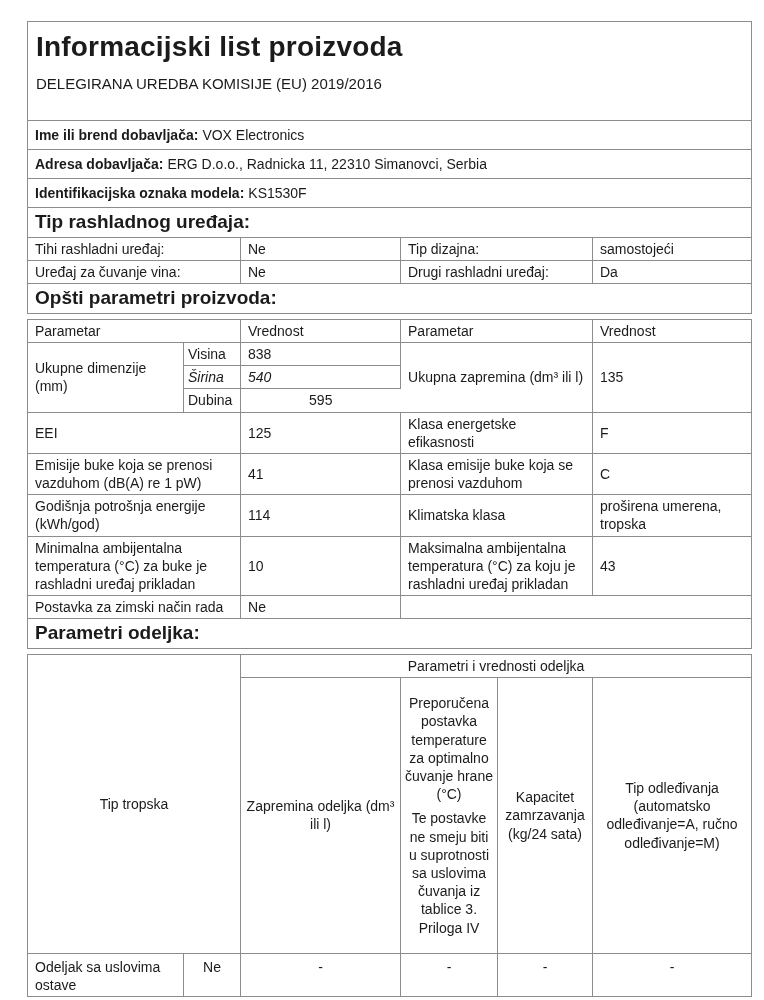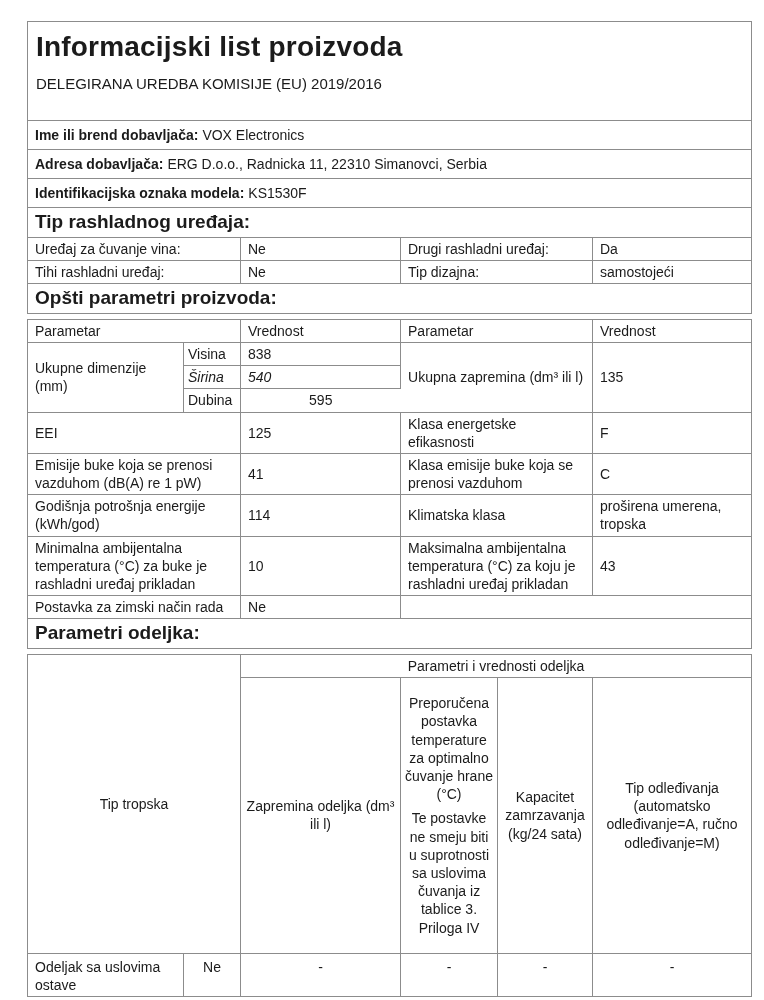--- a/index.html
+++ b/index.html
@@ -104,30 +104,30 @@
     </tr>
     <tr>
       <td colspan="6" class="supplier-cell">
         <span class="lbl">Identifikacijska oznaka modela:</span><span class="val">KS1530F</span>
       </td>
     </tr>
     <tr>
       <td colspan="6" class="heading-cell">Tip rashladnog uređaja:</td>
     </tr>
     <tr class="type-row">
+      <td colspan="2">Tihi rashladni uređaj:</td>
+      <td>Ne</td>
+      <td colspan="2">Tip dizajna:</td>
+      <td>samostojeći</td>
+    </tr>
+    <tr class="type-row">
       <td colspan="2">Uređaj za čuvanje vina:</td>
       <td>Ne</td>
       <td colspan="2">Drugi rashladni uređaj:</td>
       <td>Da</td>
-    </tr>
-    <tr class="type-row">
-      <td colspan="2">Tihi rashladni uređaj:</td>
-      <td>Ne</td>
-      <td colspan="2">Tip dizajna:</td>
-      <td>samostojeći</td>
     </tr>
     <tr>
       <td colspan="6" class="heading-cell">Opšti parametri proizvoda:</td>
     </tr>
   </tbody>
     </table>
 
   <table>
     <colgroup>
       <col class="c1">

